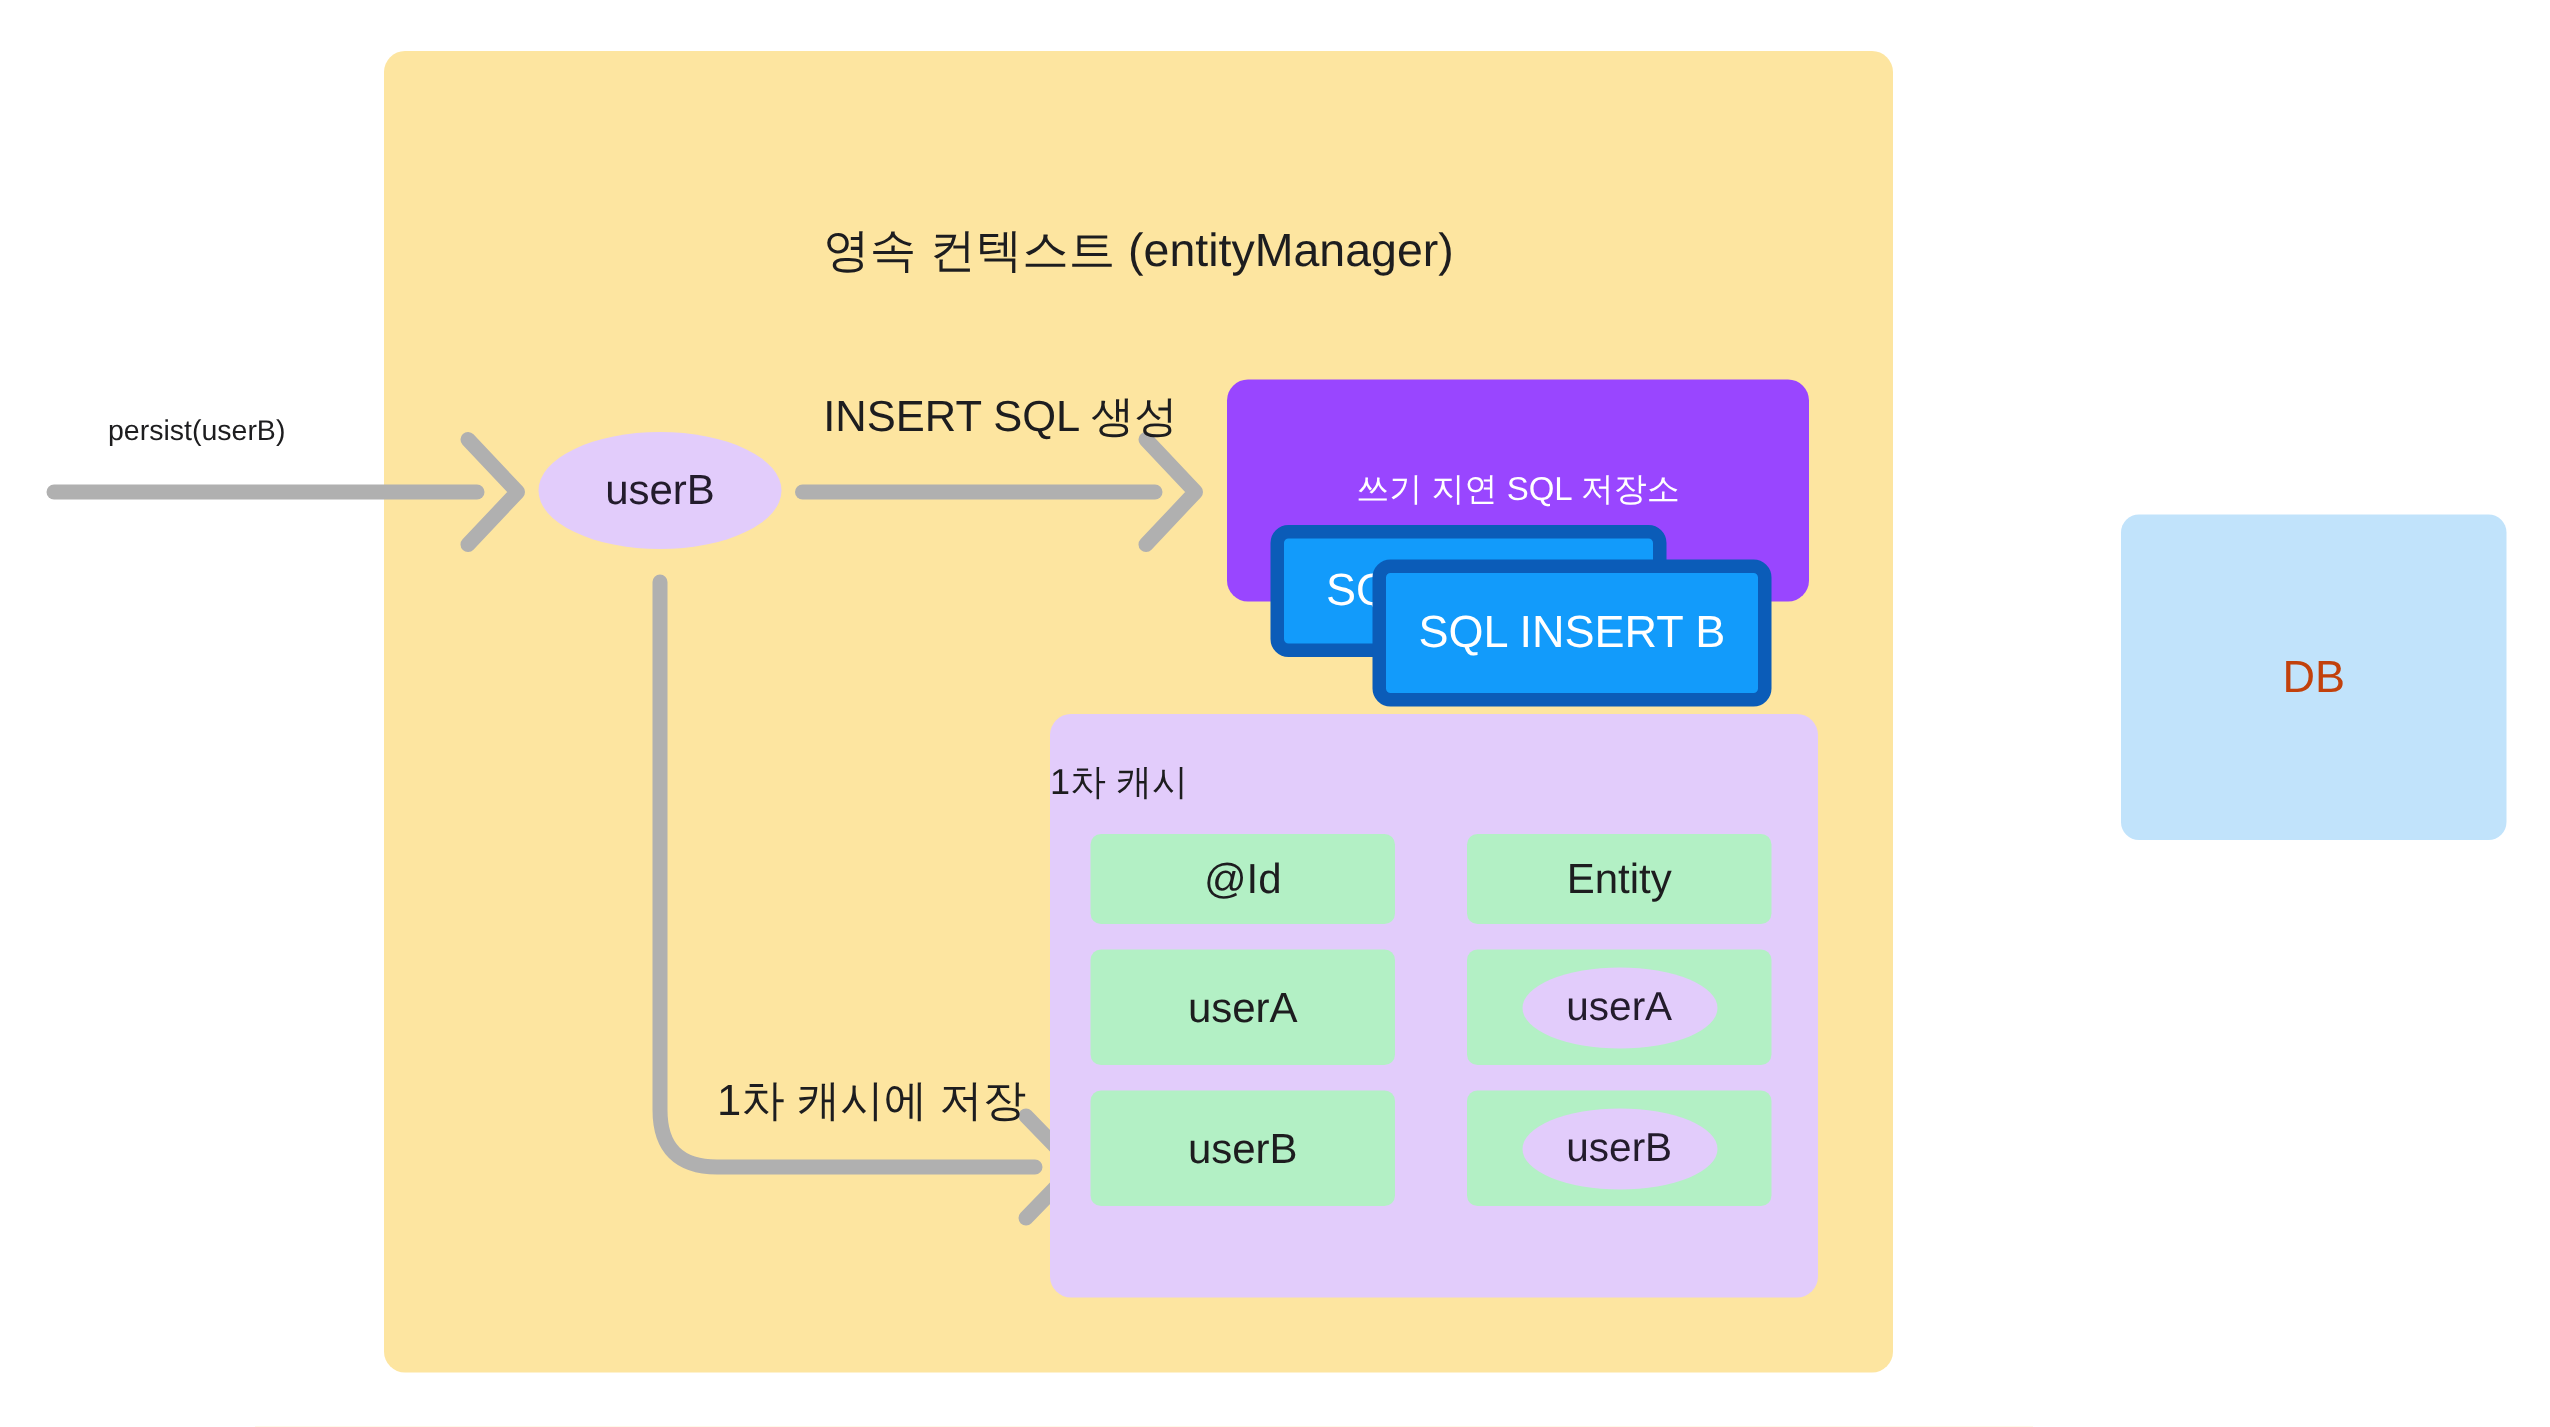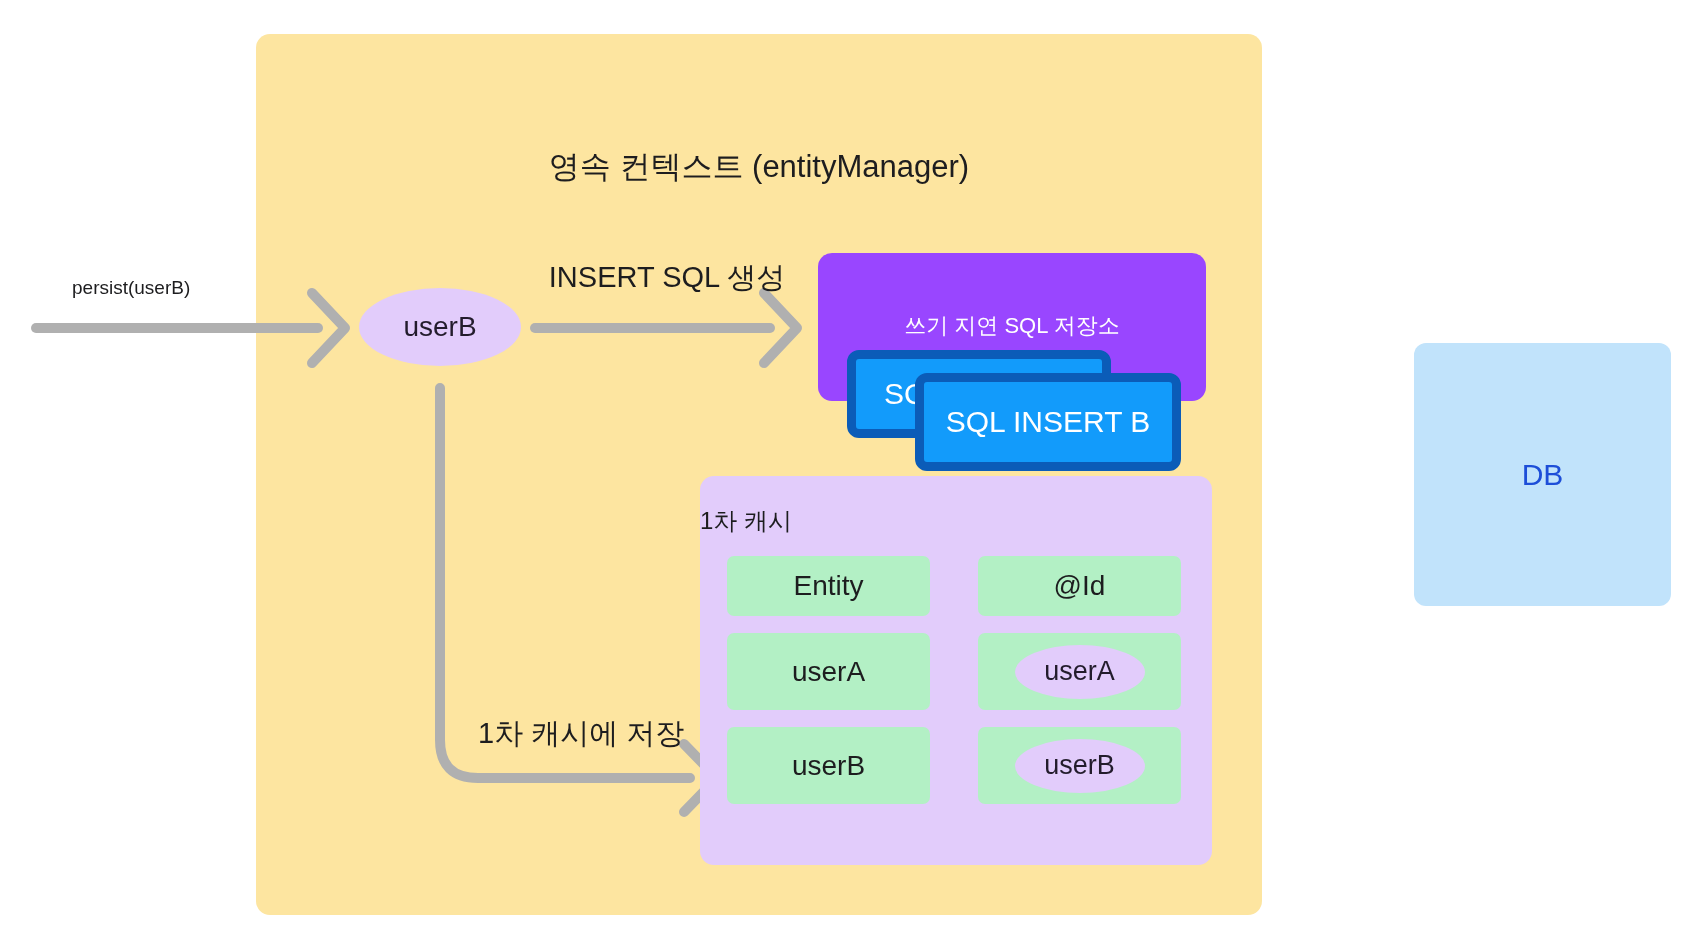--- a/index.html
+++ b/index.html
@@ -197,28 +197,28 @@
     font-size: 27px;
     color: #231c2c;
   }
 
   
   .db-box {
     position: absolute;
     left: 1414px;
     top: 343px;
     width: 257px;
-    height: 263px;
+    height: 217px;
     background: #c1e3fb;
     border-radius: 12px;
     display: flex;
     align-items: center;
     justify-content: center;
     font-size: 30px;
-    color: #1d4ed8;
+    color: #c2410c;
   }
 </style>
 </head>
 <body>
 
 <div class="canvas">
 
   <div class="pc-panel"></div>
   <div class="pc-title">영속 컨텍스트 (entityManager)</div>
 
@@ -247,22 +247,22 @@
   <div class="entity-ellipse">userB</div>
 
   <div class="sql-store"></div>
   <div class="sql-store-title">쓰기 지연 SQL 저장소</div>
   <div class="sql-card sql-card-a">SQL INSERT A</div>
   <div class="sql-card sql-card-b">SQL INSERT B</div>
 
   <div class="cache-panel"></div>
   <div class="cache-title">1차 캐시</div>
   <div class="cache-grid">
+    <div class="cache-cell">@Id</div>
     <div class="cache-cell">Entity</div>
-    <div class="cache-cell">@Id</div>
 
     <div class="cache-cell tall">userA</div>
     <div class="cache-cell tall">
       <span class="cell-ellipse">userA</span>
     </div>
 
     <div class="cache-cell tall">userB</div>
     <div class="cache-cell tall">
       <span class="cell-ellipse">userB</span>
     </div>

